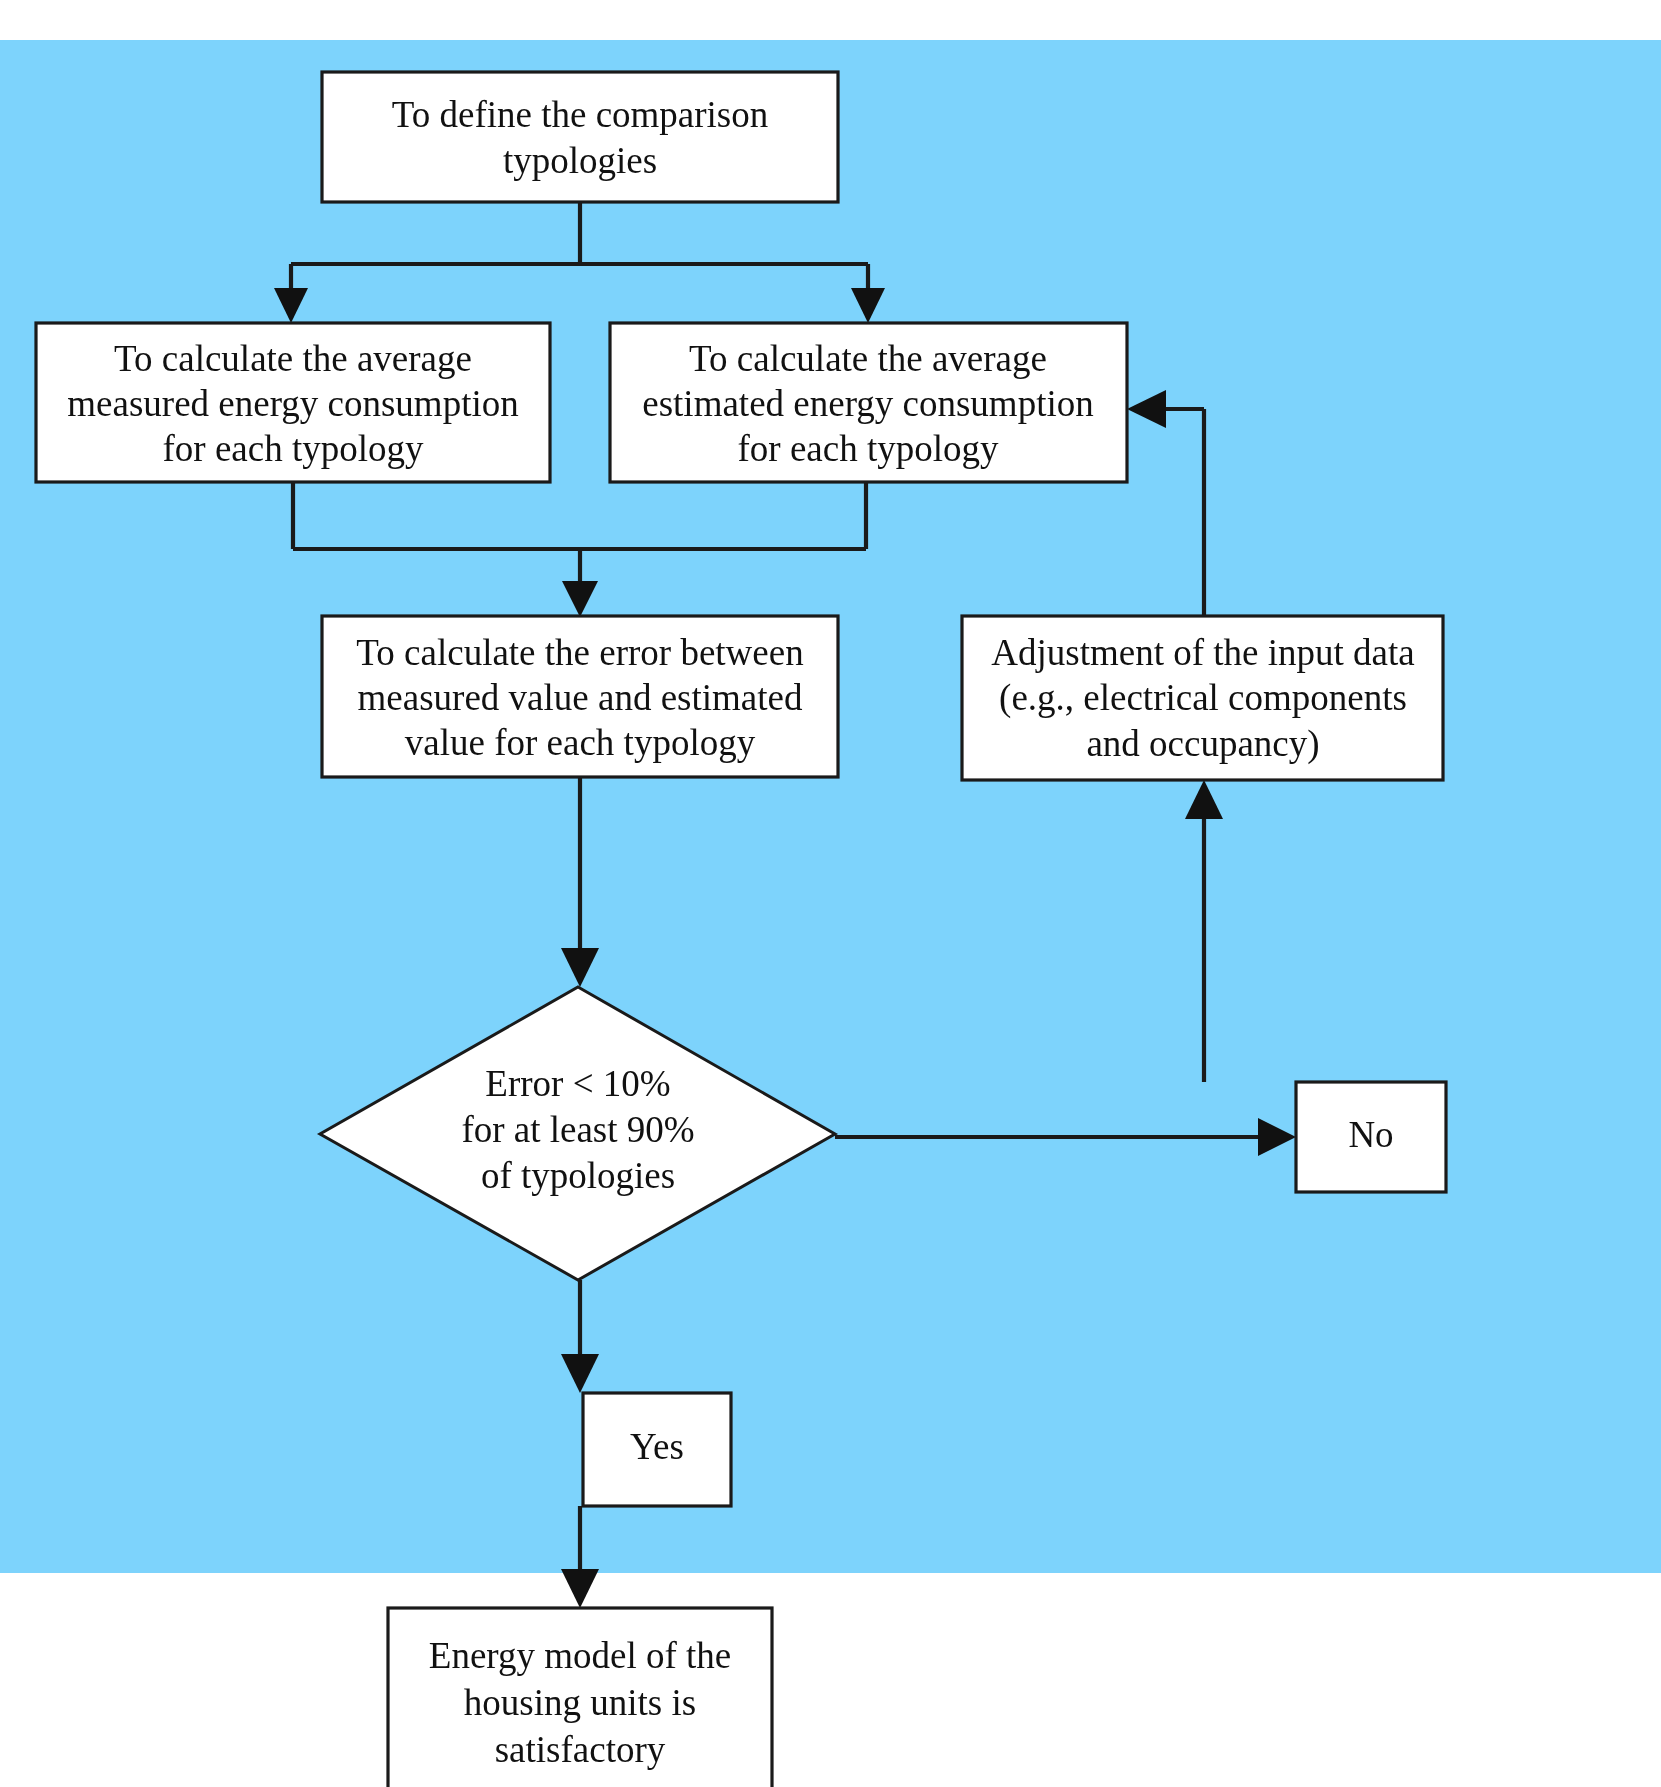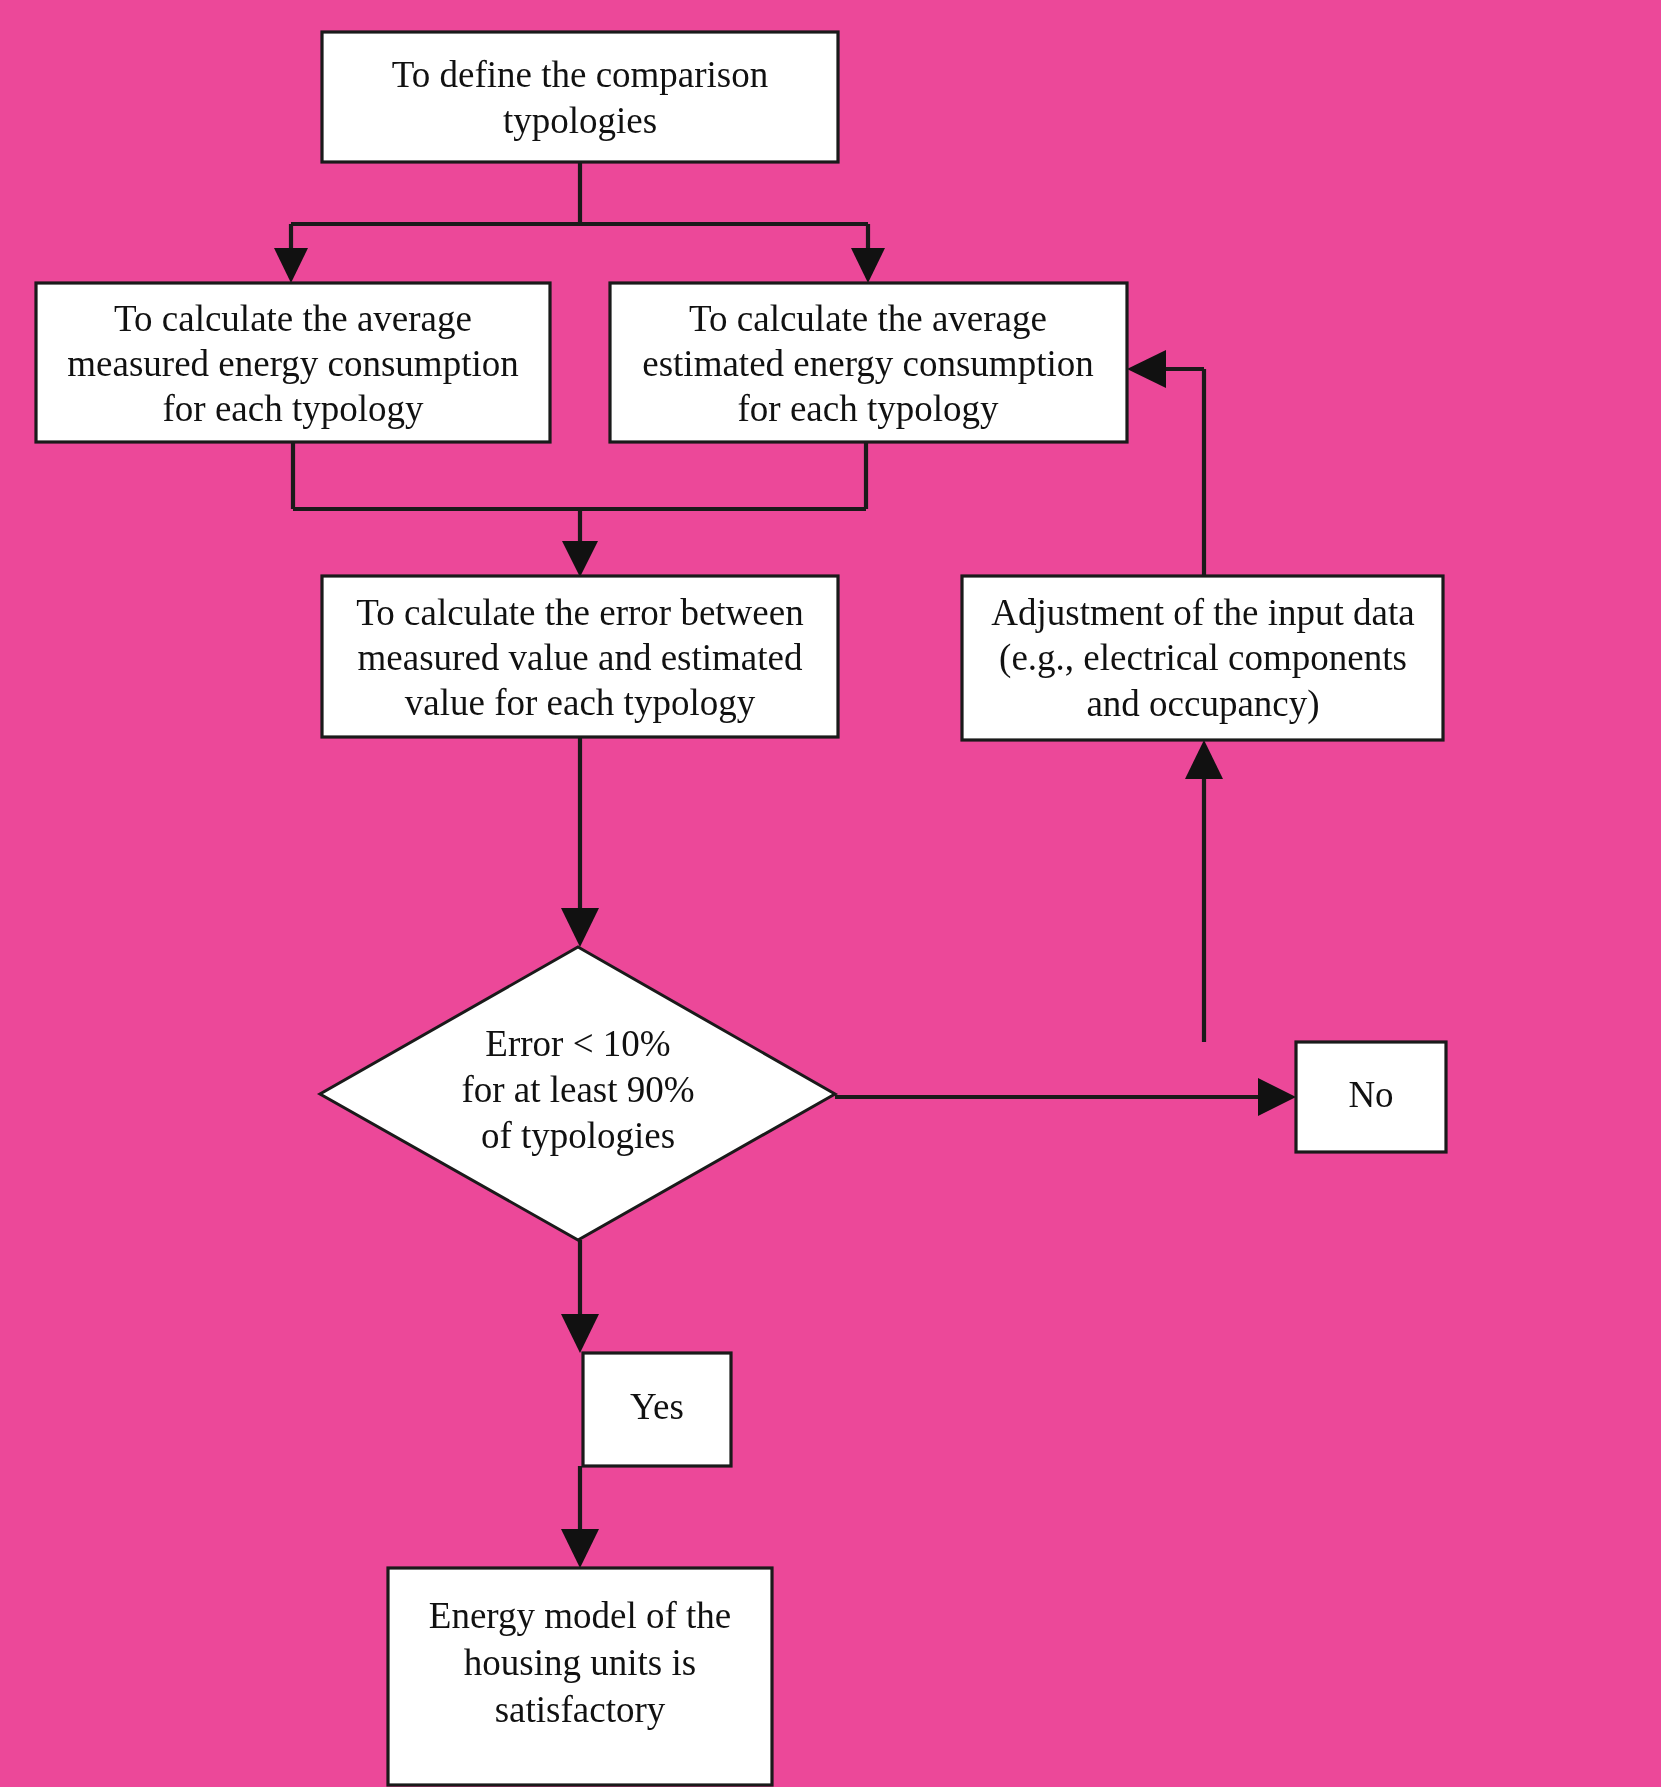--- a/index.html
+++ b/index.html
@@ -9,22 +9,23 @@
   }
   body {
     width: 1661px;
     height: 1787px;
     font-family: "Liberation Serif", "DejaVu Serif", serif;
     overflow: hidden;
   }
   #flowchart-root {
     position: relative;
     width: 1661px;
-    height: 1787px;
-    background: #ec4899;
+    height: 1533px;
+    background: #7dd3fc;
+    margin-top: 40px;
   }
   svg.chart-canvas {
     position: absolute;
     top: 0;
     left: 0;
     width: 1661px;
     height: 1787px;
     display: block;
   }
   .node-shape {

